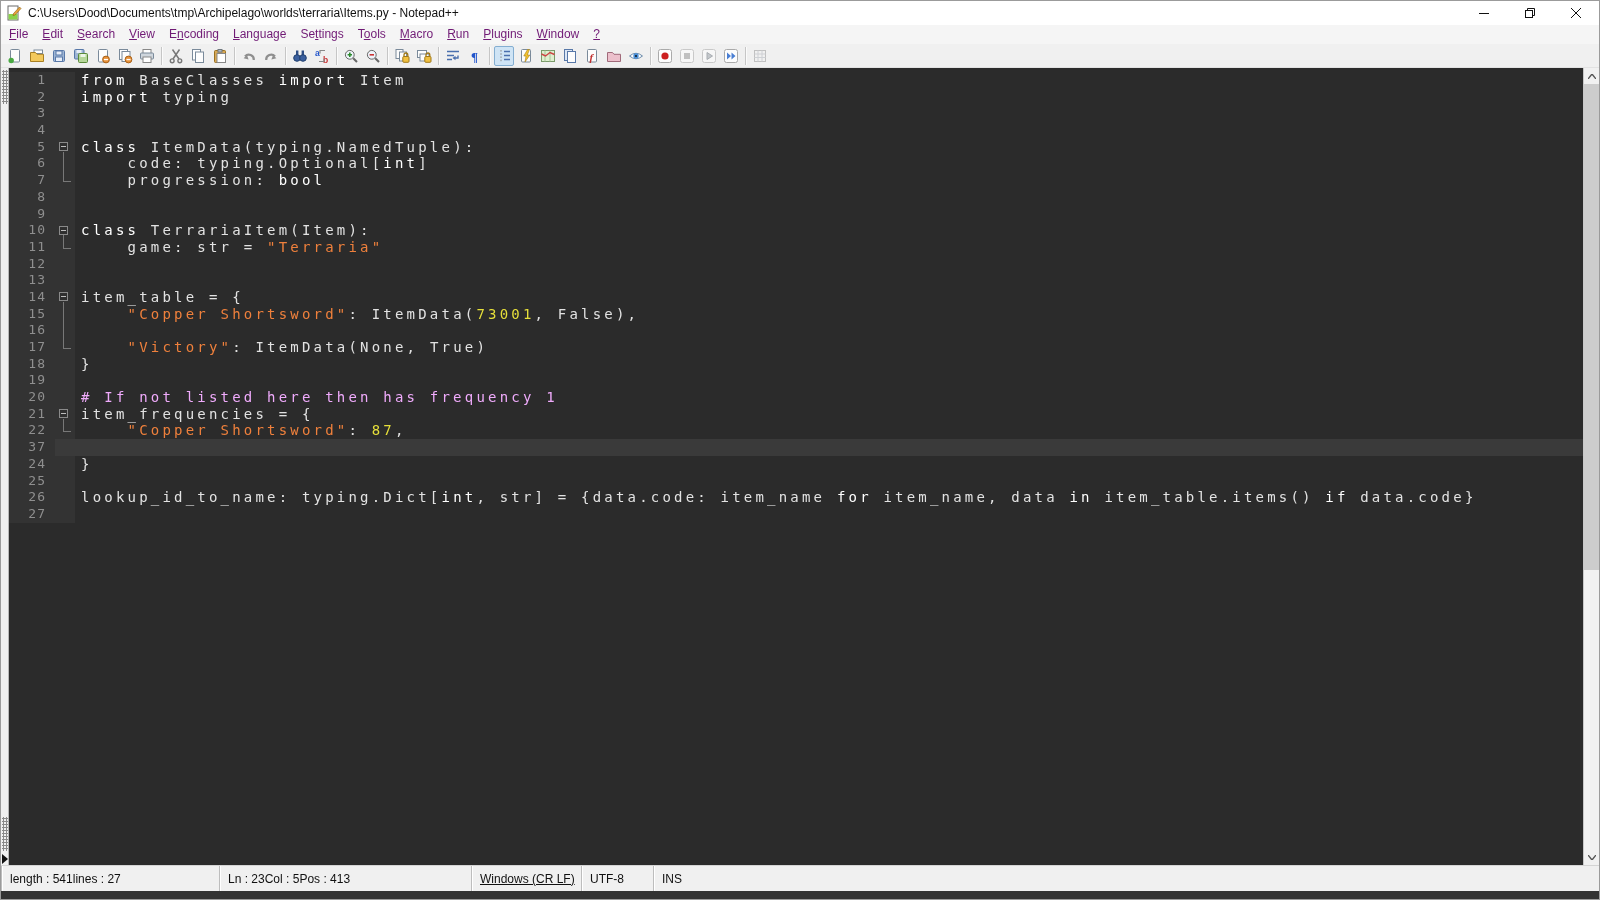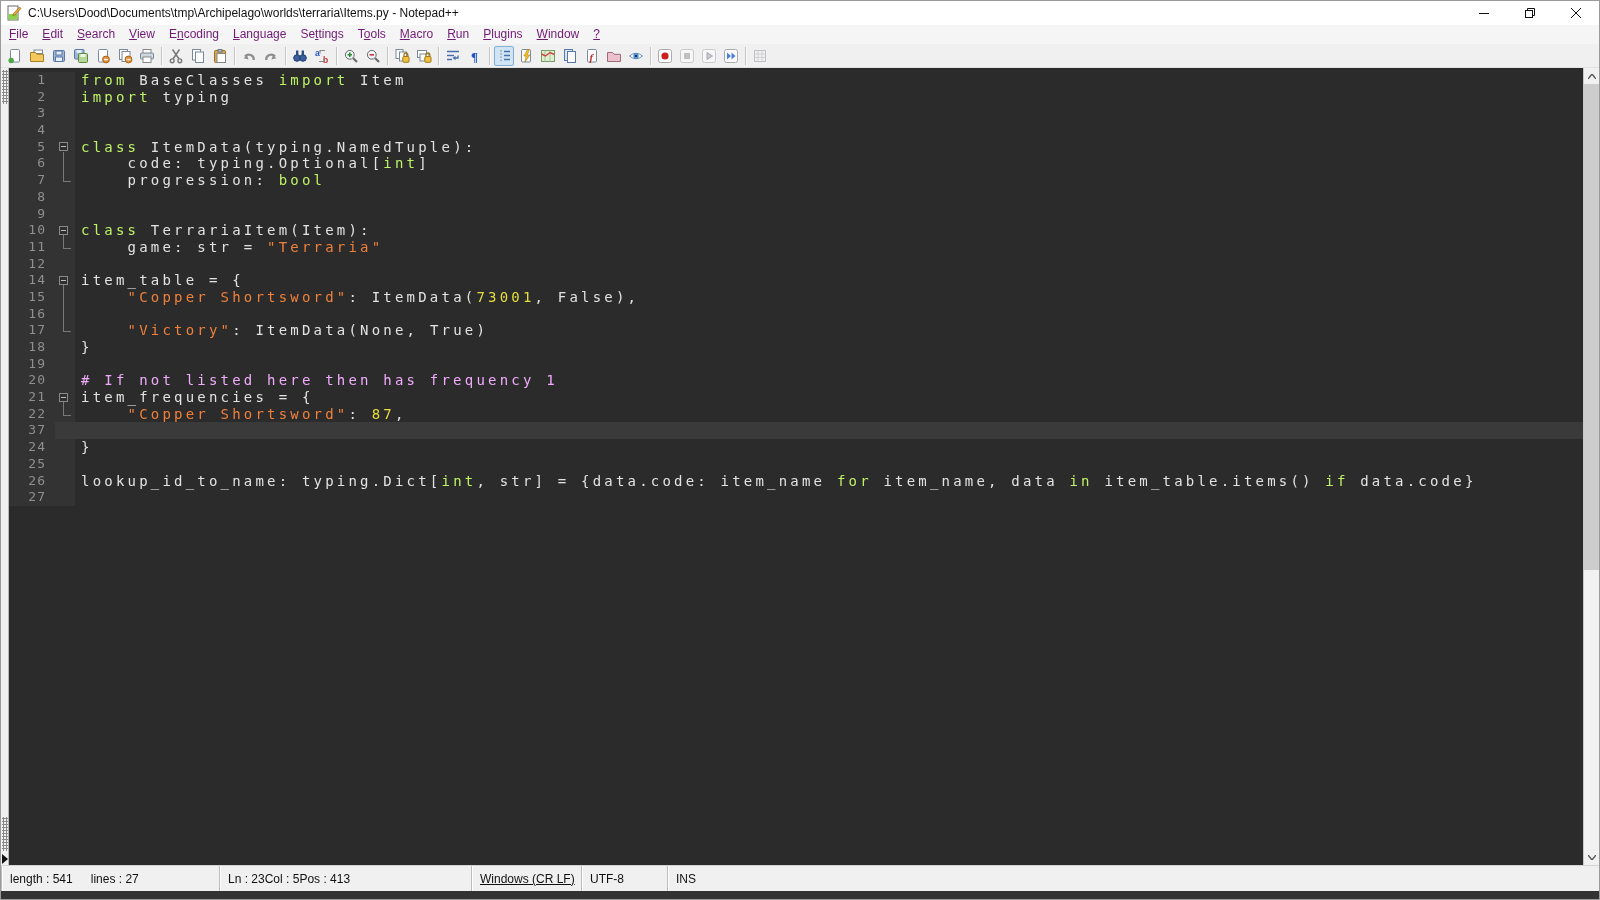--- a/index.html
+++ b/index.html
@@ -63,21 +63,21 @@
   .editor { flex:1 1 auto; overflow:hidden; padding-top:4px; position:relative;
             font-family:"DejaVu Sans Mono", monospace; background:#2b2b2b; }
   .line { display:flex; height:16.7px; align-items:stretch; }
   .ln { width:46px; flex:0 0 auto; text-align:right; padding-right:9px; color:#8f8f8f;
         font-size:13px; line-height:16.7px; letter-spacing:1px; background:#333333; }
   .fz { width:20px; flex:0 0 auto; position:relative; background:#333333; }
   .cd { flex:1 1 auto; padding-left:6px; font-size:14px; line-height:16.7px; letter-spacing:3.2px;
         white-space:pre; color:#e0e0e0; }
   .line.cur .fz, .line.cur .cd { background:#3a3a3a; }
 
-  .tok-kw  { color:#bef264;margin-top:41px; }
+  .tok-kw  { color:#ffffff;margin-top:41px; }
   .tok-d   { color:#e2e2e2; }
   .tok-str { color:#ef803c; }
   .tok-num { color:#e6df3a; }
   .tok-com { color:#f0abfc; }
 
   
   .f-box { position:absolute; left:4px; top:3.5px; width:9px; height:9px; border:1px solid #8a8a8a;
            background:#2f2f2f; }
   .f-box::after { content:""; position:absolute; left:1px; top:3px; width:5px; height:1px; background:#bdbdbd; }
   .f-vline-below { position:absolute; left:8px; top:13px; bottom:0; width:1px; background:#787878; }
@@ -92,22 +92,22 @@
             justify-content:center; background:#f1f1f1; }
   .vs-up { top:0; } .vs-down { bottom:0; }
   .vs-thumb { position:absolute; left:0; top:16px; width:15px; height:61%; background:#cdcdcd; }
 
   
   .statusbar { height:26px; flex:0 0 auto; background:#f0f0f0; border-top:1px solid #d4d4d4;
                display:flex; align-items:center; font-size:12px; color:#111; }
   .sb-sec { height:100%; display:flex; align-items:center; padding:0 8px; white-space:pre;
             border-left:1px solid #bdbdbd; box-shadow:inset 1px 0 0 #ffffff; }
   .sb-doc { flex:1 1 auto; border-left:none; box-shadow:none; }
-  .sb-len { width:218px; gap:18px; } .sb-pos { width:252px; }
-  .sb-eol { width:110px;text-decoration:underline; } .sb-enc { width:86px; } .sb-ins { width:76px; }
+  .sb-len { width:218px; } .sb-pos { width:252px; }
+  .sb-eol { width:110px;text-decoration:underline; } .sb-enc { width:72px; } .sb-ins { width:76px; }
 
   .bottom-strip { height:8px; flex:0 0 auto; background:#333333; }
 </style>
 </head>
 <body>
 
 <div class="window">
 
   <div class="titlebar">
     <span class="app-icon">
@@ -471,20 +471,25 @@
             <span class="f-hend"></span>
           </span>
           <span class="cd"><span class="tok-d">    game: str = </span><span class="tok-str">"Terraria"</span></span>
         </div>
         <div class="line">
           <span class="ln">12</span>
           <span class="fz"></span>
           <span class="cd"></span>
         </div>
         <div class="line">
+          <span class="ln">13</span>
+          <span class="fz"></span>
+          <span class="cd"></span>
+        </div>
+        <div class="line">
           <span class="ln">14</span>
           <span class="fz">
             <span class="f-box"></span>
             <span class="f-vline-below"></span>
           </span>
           <span class="cd"><span class="tok-d">item_table = {</span></span>
         </div>
         <div class="line">
           <span class="ln">15</span>
           <span class="fz">

